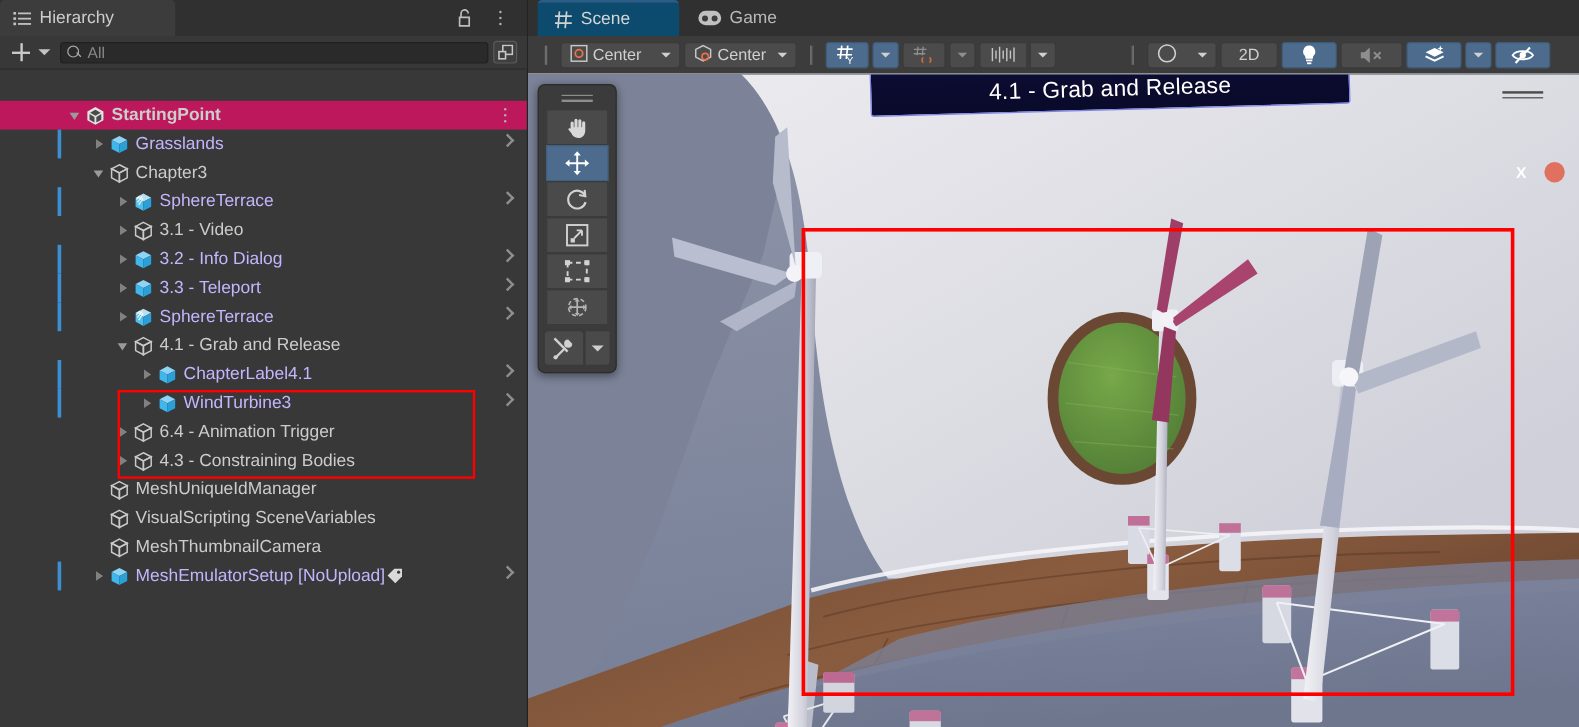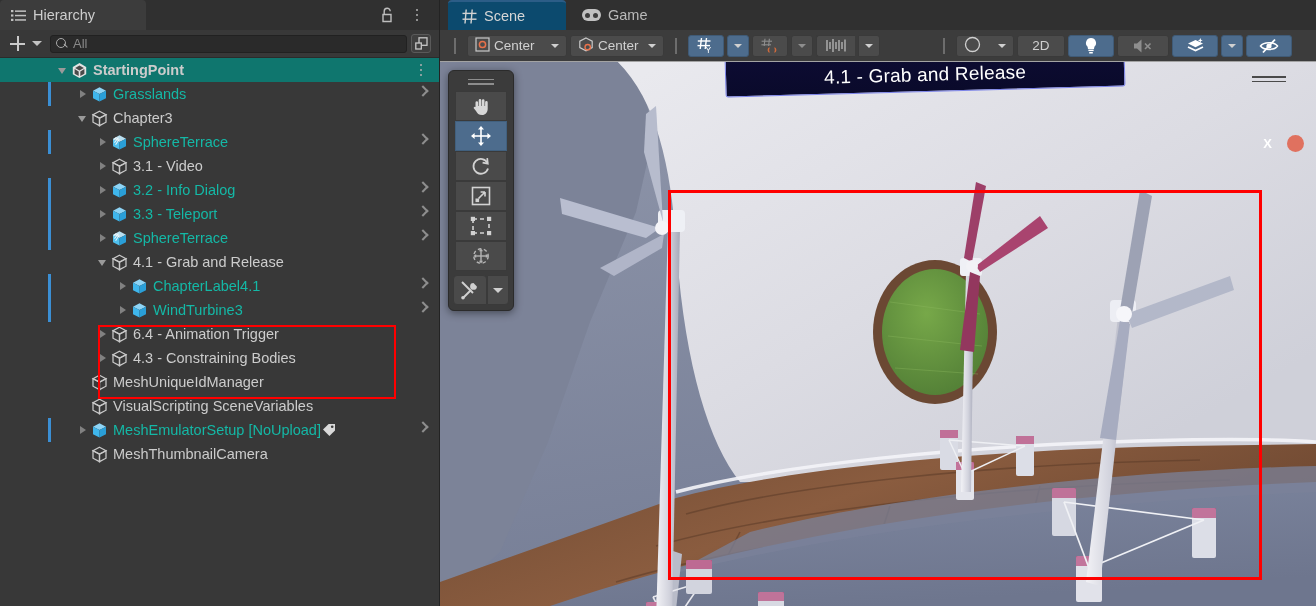--- a/index.html
+++ b/index.html
@@ -60,34 +60,34 @@
   .srch-ico::after { content:""; position:absolute; left:7px; top:7px; width:5px;height:1.4px;background:#a9a9a9;transform:rotate(45deg); }
   .expand-btn { width:20px;height:19px;border:1px solid #5a5a5a;border-radius:3px;background:#3f3f3f;
     display:flex;align-items:center;justify-content:center;cursor:pointer; }
 
   
   .tree { position:absolute; left:0; top:58px; right:0; bottom:0; overflow:hidden; }
   .row {
     position:relative; height:24px; display:flex; align-items:center;
     color:#cccccc; font-size:14.5px; white-space:nowrap;
   }
-  .row.header { background:#0f766e; }
+  .row.header { background:#be185d;margin-top:26px; }
   .row .pbar { position:absolute; left:48px; top:0; width:3px; height:24px; background:#3b8fd4; }
   .tw { width:15px; height:24px; flex:none; position:relative; }
   .tw.closed::after {
     content:""; position:absolute; left:4px; top:8px;
     width:0;height:0;border-top:4.5px solid transparent;border-bottom:4.5px solid transparent;border-left:6px solid #818181;
   }
   .tw.open::after {
     content:""; position:absolute; left:2px; top:10px;
     width:0;height:0;border-left:4.5px solid transparent;border-right:4.5px solid transparent;border-top:6px solid #9a9a9a;
   }
   .ico { width:17px; height:17px; flex:none; margin-right:5px; position:relative; }
   .rlabel { line-height:17px; }
-  .rlabel.blue { color:#14b8a6; }
+  .rlabel.blue { color:#c4b5fd; }
   .chev {
     position:absolute; right:12px; top:5px; width:8px;height:8px;
     border-right:2px solid #8e8e8e; border-top:2px solid #8e8e8e; transform:rotate(45deg);
   }
   .rowdots { position:absolute; right:13px; top:2px; width:10px; height:20px; }
   .tag-ico { display:inline-block; width:15px;height:14px; vertical-align:-2px; margin-left:1px; }
 
   
   #hl-box {
     position:absolute; left:98px; top:325px; width:298px; height:74px;
@@ -397,44 +397,44 @@
           <span style="width: 76px; flex: 0 0 auto;"></span>
           <span class="tw"></span>
           <span class="ico"><svg width="17" height="17" viewBox="0 0 17 17">
               <path d="M8.5 1.3 L15 4.7 L8.5 8.1 L2 4.7 Z" fill="none" stroke="#c9c9c9" stroke-width="1.25"></path>
               <path d="M2 4.7 L8.5 8.1 L8.5 15.6 L2 12.2 Z" fill="none" stroke="#c9c9c9" stroke-width="1.25"></path>
               <path d="M15 4.7 L8.5 8.1 L8.5 15.6 L15 12.2 Z" fill="none" stroke="#c9c9c9" stroke-width="1.25"></path>
             </svg></span>
           <span class="rlabel">VisualScripting SceneVariables</span>
         </div>
         <div class="row">
+          <span style="width: 76px; flex: 0 0 auto;"></span>
+          <span class="tw"></span>
+          <span class="ico"><svg width="17" height="17" viewBox="0 0 17 17">
+              <path d="M8.5 1.3 L15 4.7 L8.5 8.1 L2 4.7 Z" fill="none" stroke="#c9c9c9" stroke-width="1.25"></path>
+              <path d="M2 4.7 L8.5 8.1 L8.5 15.6 L2 12.2 Z" fill="none" stroke="#c9c9c9" stroke-width="1.25"></path>
+              <path d="M15 4.7 L8.5 8.1 L8.5 15.6 L15 12.2 Z" fill="none" stroke="#c9c9c9" stroke-width="1.25"></path>
+            </svg></span>
+          <span class="rlabel">MeshThumbnailCamera</span>
+        </div>
+        <div class="row">
           <span class="pbar"></span>
           <span style="width: 76px; flex: 0 0 auto;"></span>
           <span class="tw closed"></span>
           <span class="ico"><svg width="17" height="17" viewBox="0 0 17 17">
               <path d="M8.5 1.3 L15 4.7 L8.5 8.1 L2 4.7 Z" fill="#8ed4f5"></path>
               <path d="M2 4.7 L8.5 8.1 L8.5 15.6 L2 12.2 Z" fill="#3fb6ec"></path>
               <path d="M15 4.7 L8.5 8.1 L8.5 15.6 L15 12.2 Z" fill="#2a9fd8"></path>
             </svg></span>
           <span class="rlabel blue">MeshEmulatorSetup [NoUpload]</span>
           <span class="tag-ico"><svg width="15" height="14" viewBox="0 0 15 14">
               <path d="M1 6.6 L6.6 1 H13 v6.4 L7.4 13 z" fill="#d9d9d9"></path>
               <circle cx="10.2" cy="3.8" r="1.3" fill="#3a3a3a"></circle>
             </svg></span>
           <span class="chev"></span>
-        </div>
-        <div class="row">
-          <span style="width: 76px; flex: 0 0 auto;"></span>
-          <span class="tw"></span>
-          <span class="ico"><svg width="17" height="17" viewBox="0 0 17 17">
-              <path d="M8.5 1.3 L15 4.7 L8.5 8.1 L2 4.7 Z" fill="none" stroke="#c9c9c9" stroke-width="1.25"></path>
-              <path d="M2 4.7 L8.5 8.1 L8.5 15.6 L2 12.2 Z" fill="none" stroke="#c9c9c9" stroke-width="1.25"></path>
-              <path d="M15 4.7 L8.5 8.1 L8.5 15.6 L15 12.2 Z" fill="none" stroke="#c9c9c9" stroke-width="1.25"></path>
-            </svg></span>
-          <span class="rlabel">MeshThumbnailCamera</span>
         </div>
       </div>
     <div id="hl-box"></div>
   </div>
 
   <div id="scenepanel">
 
     <div class="s-tabbar">
       <div class="s-tab active" style="left:8px;width:118px;">
         <span class="grid-ico">

